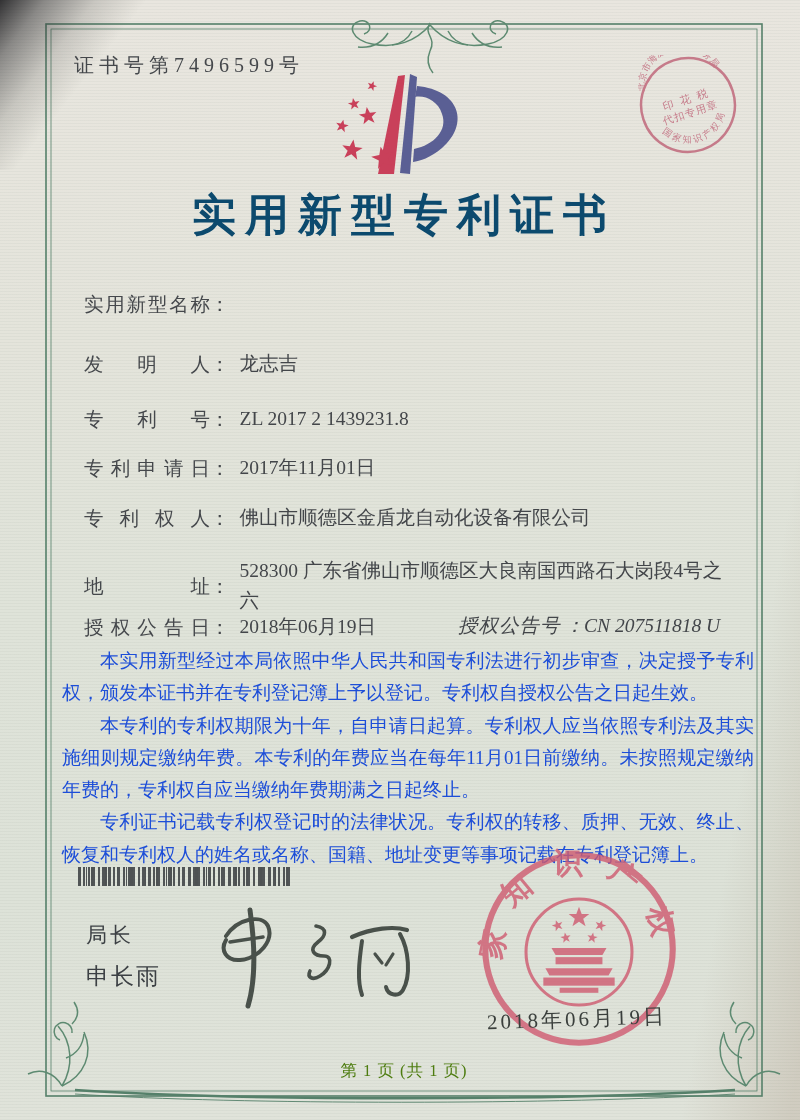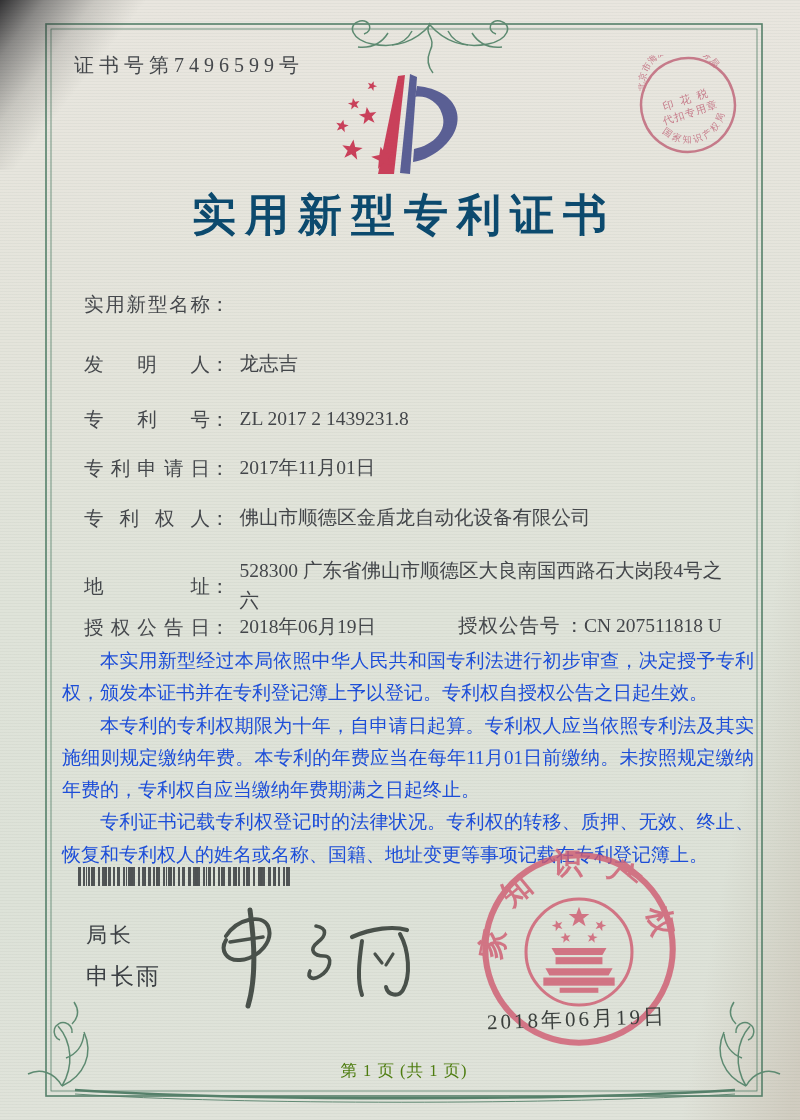--- a/index.html
+++ b/index.html
@@ -21,21 +21,21 @@
   .cert-no{left:74px;top:52px;font-size:20px;letter-spacing:5px;color:#44474b;}
   .logo{left:328px;top:70px;}
   .tax-stamp{left:638px;top:55px;opacity:.82;}
   .title{left:46px;top:186px;width:716px;text-align:center;font-size:44px;font-weight:bold;
     letter-spacing:9px;color:#0c4a6e;}
   .field-row{left:84px;width:640px;font-size:19.5px;display:flex;align-items:center;}
   .field-label{display:inline-block;width:126px;text-align:justify;text-align-last:justify;flex:none;color:#45484c;}
   .field-colon{flex:none;margin-right:10px;}
   .field-value{flex:1 1 auto;max-width:530px;line-height:1.55;}
   .row1{top:291px}.row2{top:349px}.row3{top:404px}.row4{top:453px}.row5{top:503px}.row6{top:556px}.row7{top:612px}
-  .row7b{left:458px;top:612px;font-size:19.5px;}
+  .row7b{left:458px;top:612px;font-size:19.5px;font-style:italic;}
   .row7b .lbl{letter-spacing:1px;margin-right:4px;}
   .paragraphs{left:62px;top:645px;width:692px;font-size:19px;line-height:1.7;text-align:justify;color:#1d4ed8;}
   .paragraphs p{margin:0;text-indent:2em;}
   .barcode{left:78px;top:867px;width:214px;height:19px;opacity:.82;
     background:
       repeating-linear-gradient(90deg,#33373a 0 2px,rgba(0,0,0,0) 2px 5px),
       repeating-linear-gradient(90deg,#33373a 0 1px,rgba(0,0,0,0) 1px 8px),
       repeating-linear-gradient(90deg,#2f3336 0 3px,rgba(0,0,0,0) 3px 13px);}
   .director-title{left:86px;top:921px;font-size:21px;letter-spacing:3px;color:#3c4044;}
   .director-name{left:86px;top:961px;font-size:23px;letter-spacing:2px;color:#3c4044;}

